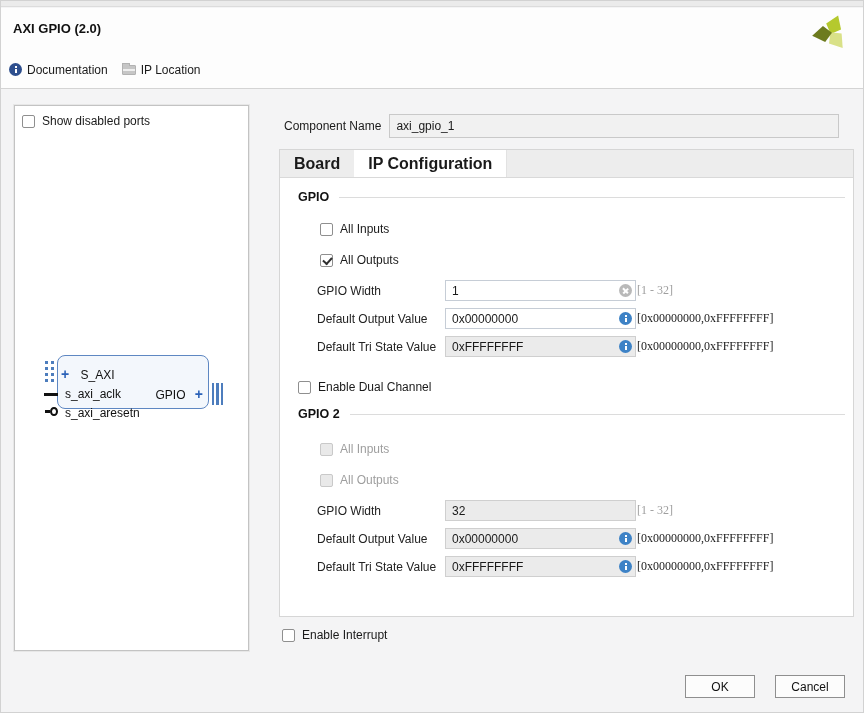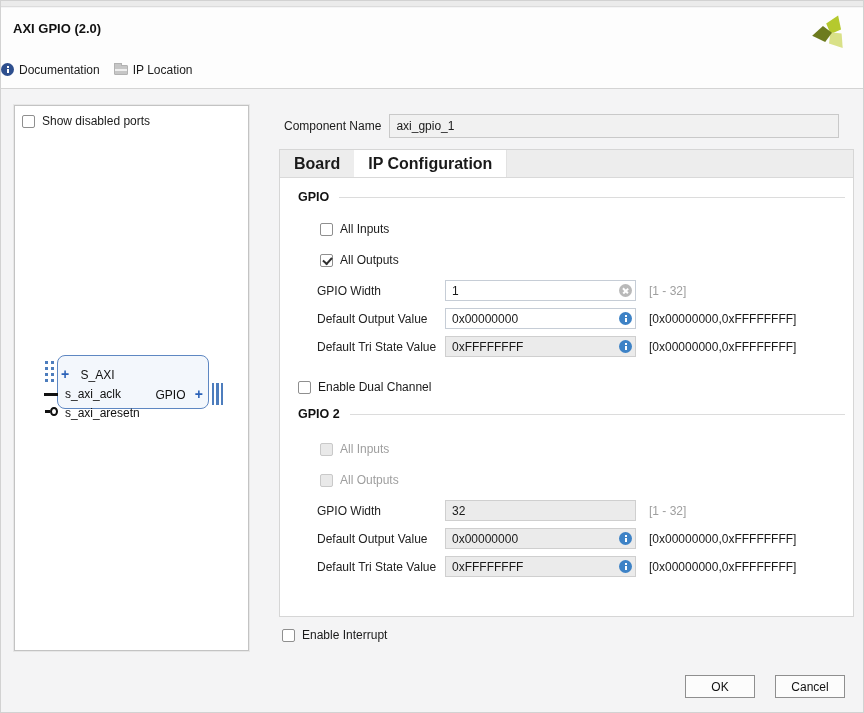--- a/index.html
+++ b/index.html
@@ -8,21 +8,21 @@
   .window { position:relative; width:864px; height:713px; background:#f4f4f5; overflow:hidden;
             border:1px solid #d2d2d2; }
   .top-strip { position:absolute; left:0; top:0; width:864px; height:6px; background:#ebebeb; border-bottom:1px solid #dcdcdc; }
 
   
   .title-bar { position:absolute; left:0; top:7px; width:864px; height:58px; background:#fdfdfd; border-bottom:1px solid #e3e3e3; }
   .title-text { position:absolute; left:12px; top:13px; font-size:13px; font-weight:bold; color:#111; }
   .logo { position:absolute; right:12px; top:3px; }
 
   
-  .toolbar { position:absolute; left:0; top:50px; width:864px; height:38px; background:#fdfdfd; border-bottom:1px solid #d4d4d4; display:flex; align-items:center; padding-left:0; }
+  .toolbar { position:absolute; left:0; top:50px; width:864px; height:38px; background:#fdfdfd; border-bottom:1px solid #d4d4d4; display:flex; align-items:center; padding-left:8px; }
   .tool-item { display:flex; align-items:center; gap:5px; margin-right:14px; cursor:default; }
   .info-round { display:inline-block; width:13px; height:13px; border-radius:50%; background:#2e4f8e; position:relative; flex:none; }
   .info-round::before { content:""; position:absolute; left:5.5px; top:2.5px; width:2px; height:2px; background:#fff; }
   .info-round::after  { content:""; position:absolute; left:5.5px; top:5.8px; width:2px; height:4.6px; background:#fff; }
   .folder { display:inline-block; width:14px; height:10px; background:#c6c6c6; border:1px solid #b2b2b2; border-radius:1px; position:relative; flex:none; margin-top:1px; }
   .folder::before { content:""; position:absolute; left:-1px; top:-3px; width:6px; height:2px; background:#c6c6c6; border:1px solid #b2b2b2; border-bottom:none; }
   .folder::after { content:""; position:absolute; left:0; top:3px; width:12px; height:1.5px; background:#efefef; }
 
   
   .left-panel { position:absolute; left:13px; top:104px; width:235px; height:546px; background:#ffffff; border:1px solid #c3c3c3; box-shadow:0 0 0 1px #e7e7e7;padding-left:32px; }
@@ -59,21 +59,21 @@
 
   .sec-header { display:flex; align-items:center; font-weight:bold; font-size:12.5px; color:#111; }
   .sec-header .rule { flex:1; border-top:1px solid #dcdcdc; margin-left:10px; }
 
   .indent { margin-left:22px; }
   .frow { display:flex; align-items:center; margin-left:19px; height:21px; }
   .flabel { width:128px; flex:none; color:#222; }
   .fieldwrap { position:relative; width:191px; flex:none; }
   .tfield { width:100%; height:21px; border:1px solid #c6cdd6; background:#fff; font:12px "Liberation Sans","DejaVu Sans",sans-serif; padding:0 20px 0 6px; color:#1a1a1a; }
   .tfield.disabled { background:#ebebeb; border-color:#cfcfcf; }
-  .fhint { margin-left:13px; color:#1a1a1a; white-space:nowrap; }
+  .fhint { margin-left:1px; color:#1a1a1a; white-space:nowrap;font-family:Liberation Serif, serif; }
   .fhint.gray { color:#9e9e9e; }
 
   .ficon { position:absolute; right:4px; top:4px; width:13px; height:13px; border-radius:50%; }
   .ficon.info { background:#3d82c6; }
   .ficon.info::before { content:""; position:absolute; left:5.5px; top:2.5px; width:2px; height:2px; background:#fff; }
   .ficon.info::after  { content:""; position:absolute; left:5.5px; top:5.8px; width:2px; height:4.6px; background:#fff; }
   .ficon.clear { background:#b9b9b9; }
   .ficon.clear::before, .ficon.clear::after { content:""; position:absolute; left:2.8px; top:6px; width:7.4px; height:1.6px; background:#fff; }
   .ficon.clear::before { transform:rotate(45deg); }
   .ficon.clear::after  { transform:rotate(-45deg); }

